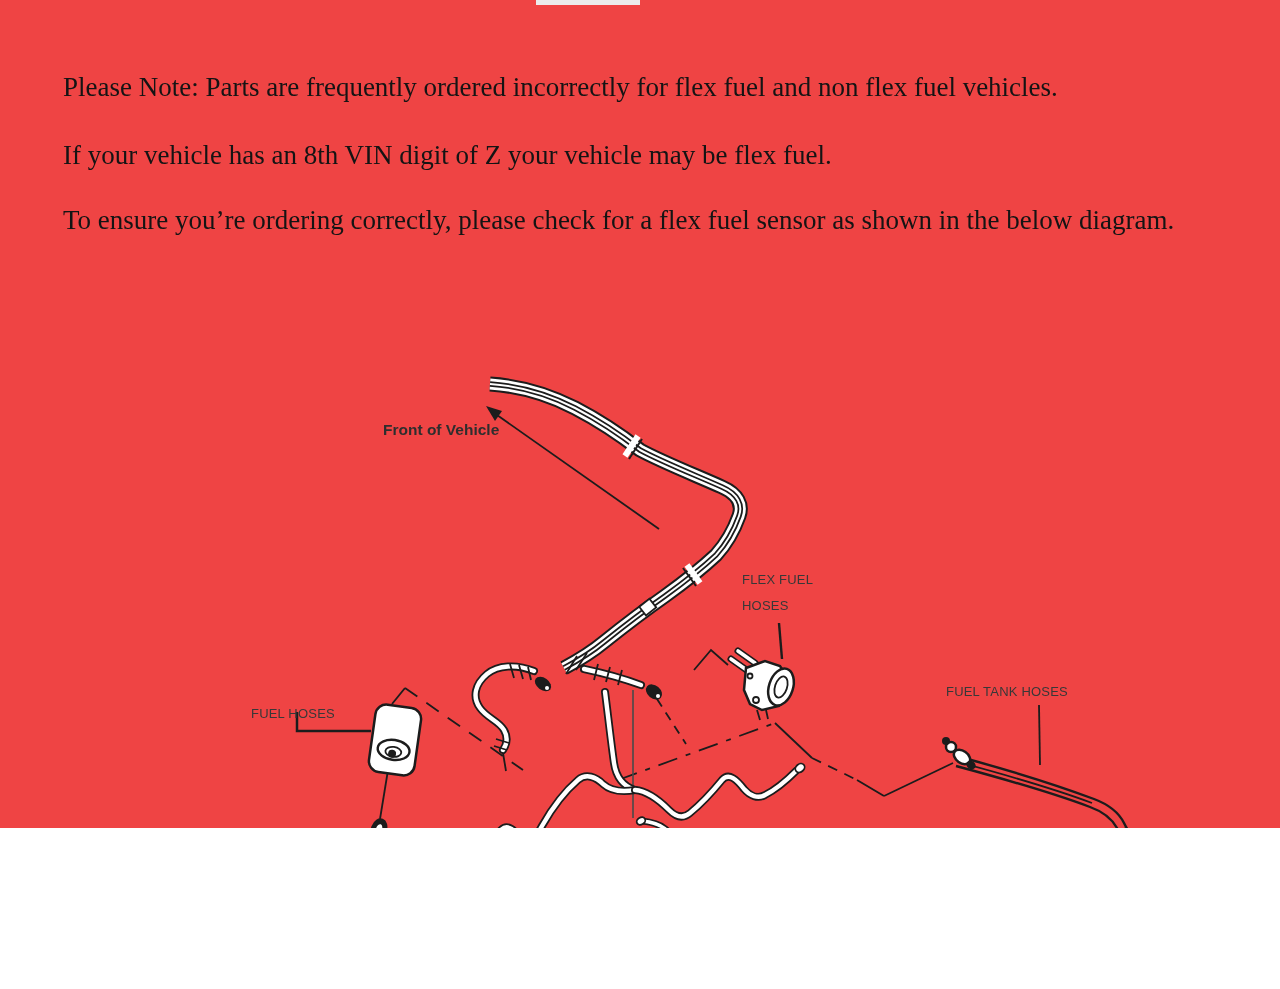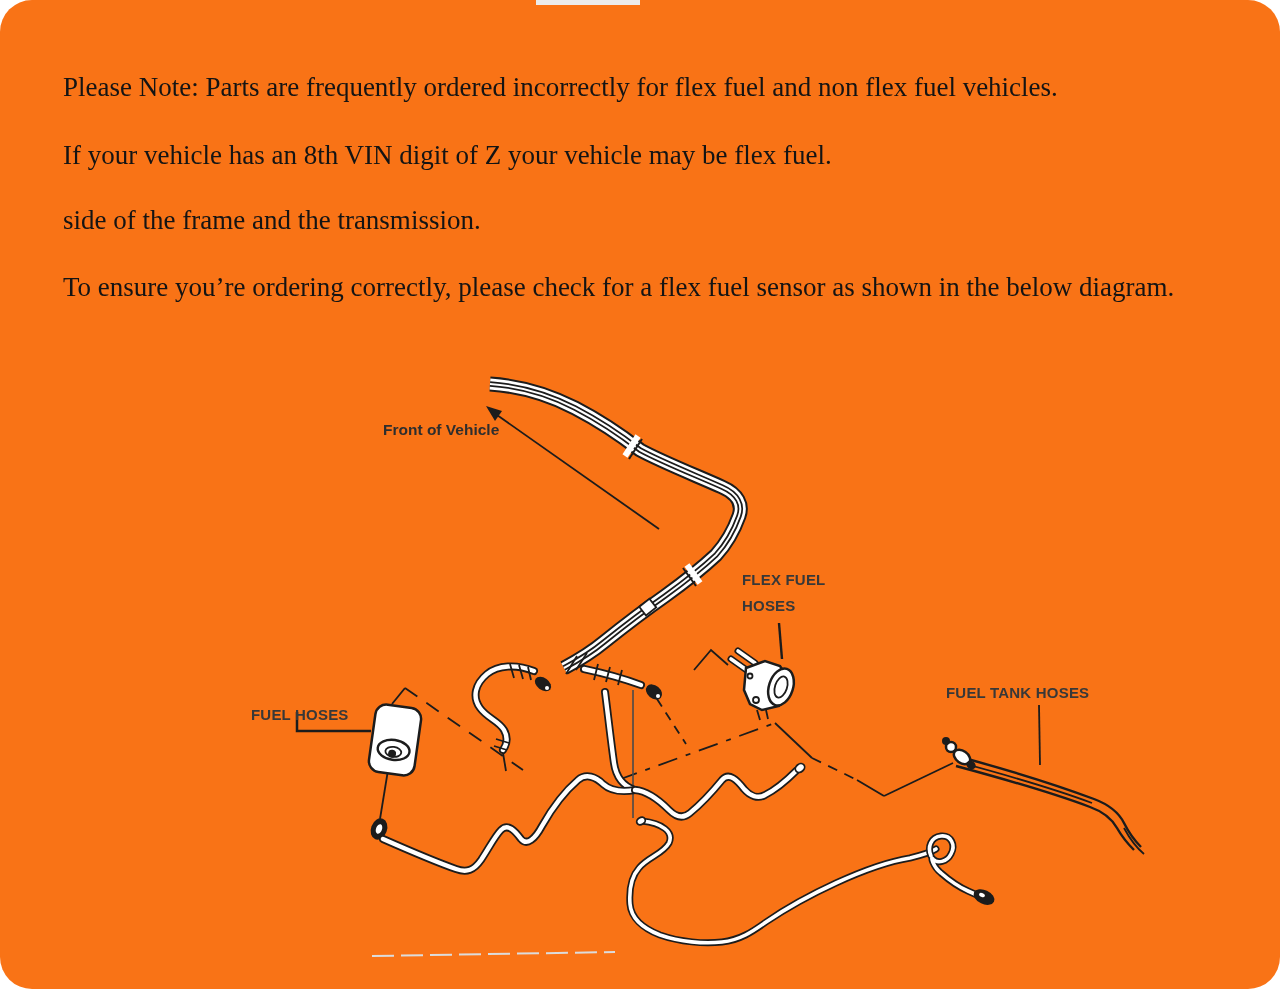--- a/index.html
+++ b/index.html
@@ -1,33 +1,33 @@
 <!DOCTYPE html>
 <html style="--ink: #1c1c1c; --label-color: #383838; --topbar-color: #ececec;"><head>
 <meta charset="utf-8">
 <style>
   :root{
     --ink:#1c1c1c;
     --label-color:#383838;
     --topbar-color:#ececec;
   }
   html,body{margin:0;padding:0;background:#fff;}
-  .page{position:relative;width:1280px;height:989px;background:#f97316;overflow:hidden;
-        font-family:"Liberation Sans",sans-serif;border-radius:32px;}
+  .page{position:relative;width:1280px;height:828px;background:#ef4444;overflow:hidden;
+        font-family:"Liberation Sans",sans-serif;}
   .topbar{position:absolute;left:536px;top:0;width:104px;height:5px;background:var(--topbar-color);}
   .note{position:absolute;left:63px;top:70px;color:#141414;
         font-family:"Liberation Serif",serif;font-size:27px;line-height:35px;}
   .note p{margin:0;white-space:nowrap;}
   .m33{margin-bottom:33px!important;}
   .m30{margin-bottom:30px!important;}
   .m0{margin-bottom:0!important;}
   .m32{margin-bottom:32px!important;}
   .diagram{position:absolute;left:0;top:0;width:1280px;height:989px;}
   .diagram svg{position:absolute;left:0;top:0;}
-  .lbl{position:absolute;color:var(--label-color);font-weight:700;font-size:15px;
+  .lbl{position:absolute;color:var(--label-color);font-weight:400;font-size:13px;
        letter-spacing:.2px;white-space:nowrap;}
   .lbl-normal{font-weight:600;font-size:15.5px;letter-spacing:0;color:#2e2e2e;}
   .lbl-2line{line-height:26px;}
   
   .b1{stroke:var(--ink);stroke-width:15;fill:none;stroke-linejoin:round;}
   .b2{stroke:#fff;stroke-width:11;fill:none;stroke-linejoin:round;}
   .b3{stroke:var(--ink);stroke-width:5.5;fill:none;stroke-linejoin:round;}
   .b4{stroke:#fff;stroke-width:2;fill:none;stroke-linejoin:round;}
   .to{stroke:var(--ink);stroke-width:8;fill:none;stroke-linecap:round;stroke-linejoin:round;}
   .ti{stroke:#fff;stroke-width:4.4;fill:none;stroke-linecap:round;stroke-linejoin:round;}
@@ -47,21 +47,20 @@
 </head>
 <body>
 
 <div class="page">
 
   <div class="topbar"></div>
 
   <div class="note">
     <p class="m33">Please Note: Parts are frequently ordered incorrectly for flex fuel and non flex fuel vehicles.</p>
     <p class="m30">If your vehicle has an 8th VIN digit of Z your vehicle may be flex fuel.</p>
-    <p class="m32">side of the frame and the transmission.</p>
     <p>To ensure you’re ordering correctly, please check for a flex fuel sensor as shown in the below diagram.</p>
   </div>
 
   <div class="diagram">
     <svg width="1280" height="989" viewBox="0 0 1280 989">
       <defs>
         <path id="bundle" d="M 490 384 C 520 386 548 394 575 408 C 600 421 622 436 640 450 C 662 462 700 477 722 487 C 738 494 743 505 739 516 C 734 530 726 544 716 555 C 700 570 683 583 665 596 C 645 610 624 626 604 642 C 592 652 577 661 564 668"></path>
         <path id="hose1" d="M 534 671 C 516 664 498 665 487 674 C 475 684 472 697 480 708 C 487 718 499 721 504 730 C 508 737 507 744 503 750"></path>
         <path id="hose2" d="M 584 669 C 603 673 622 678 641 685"></path>
         <path id="ctube" d="M 605 692 C 608 715 611 742 614 763 C 616 777 623 786 635 790"></path>

